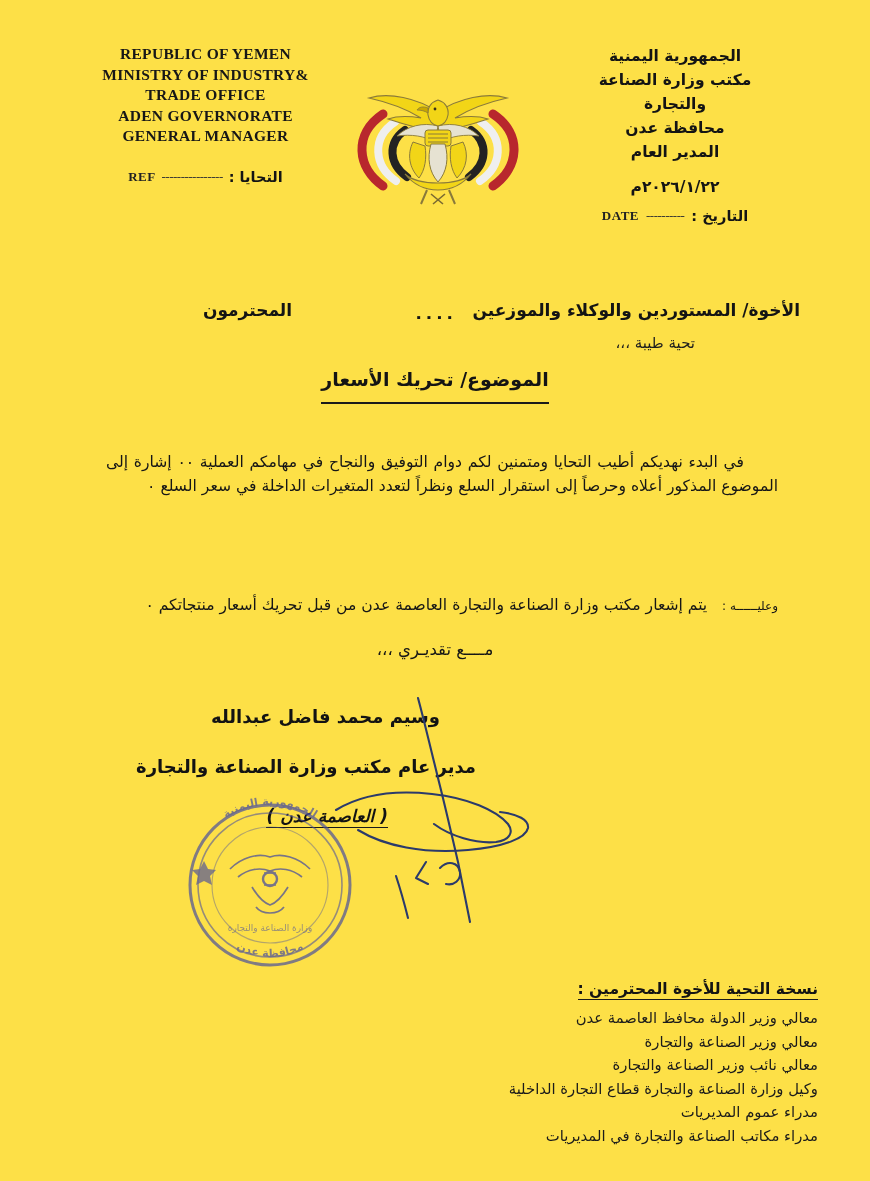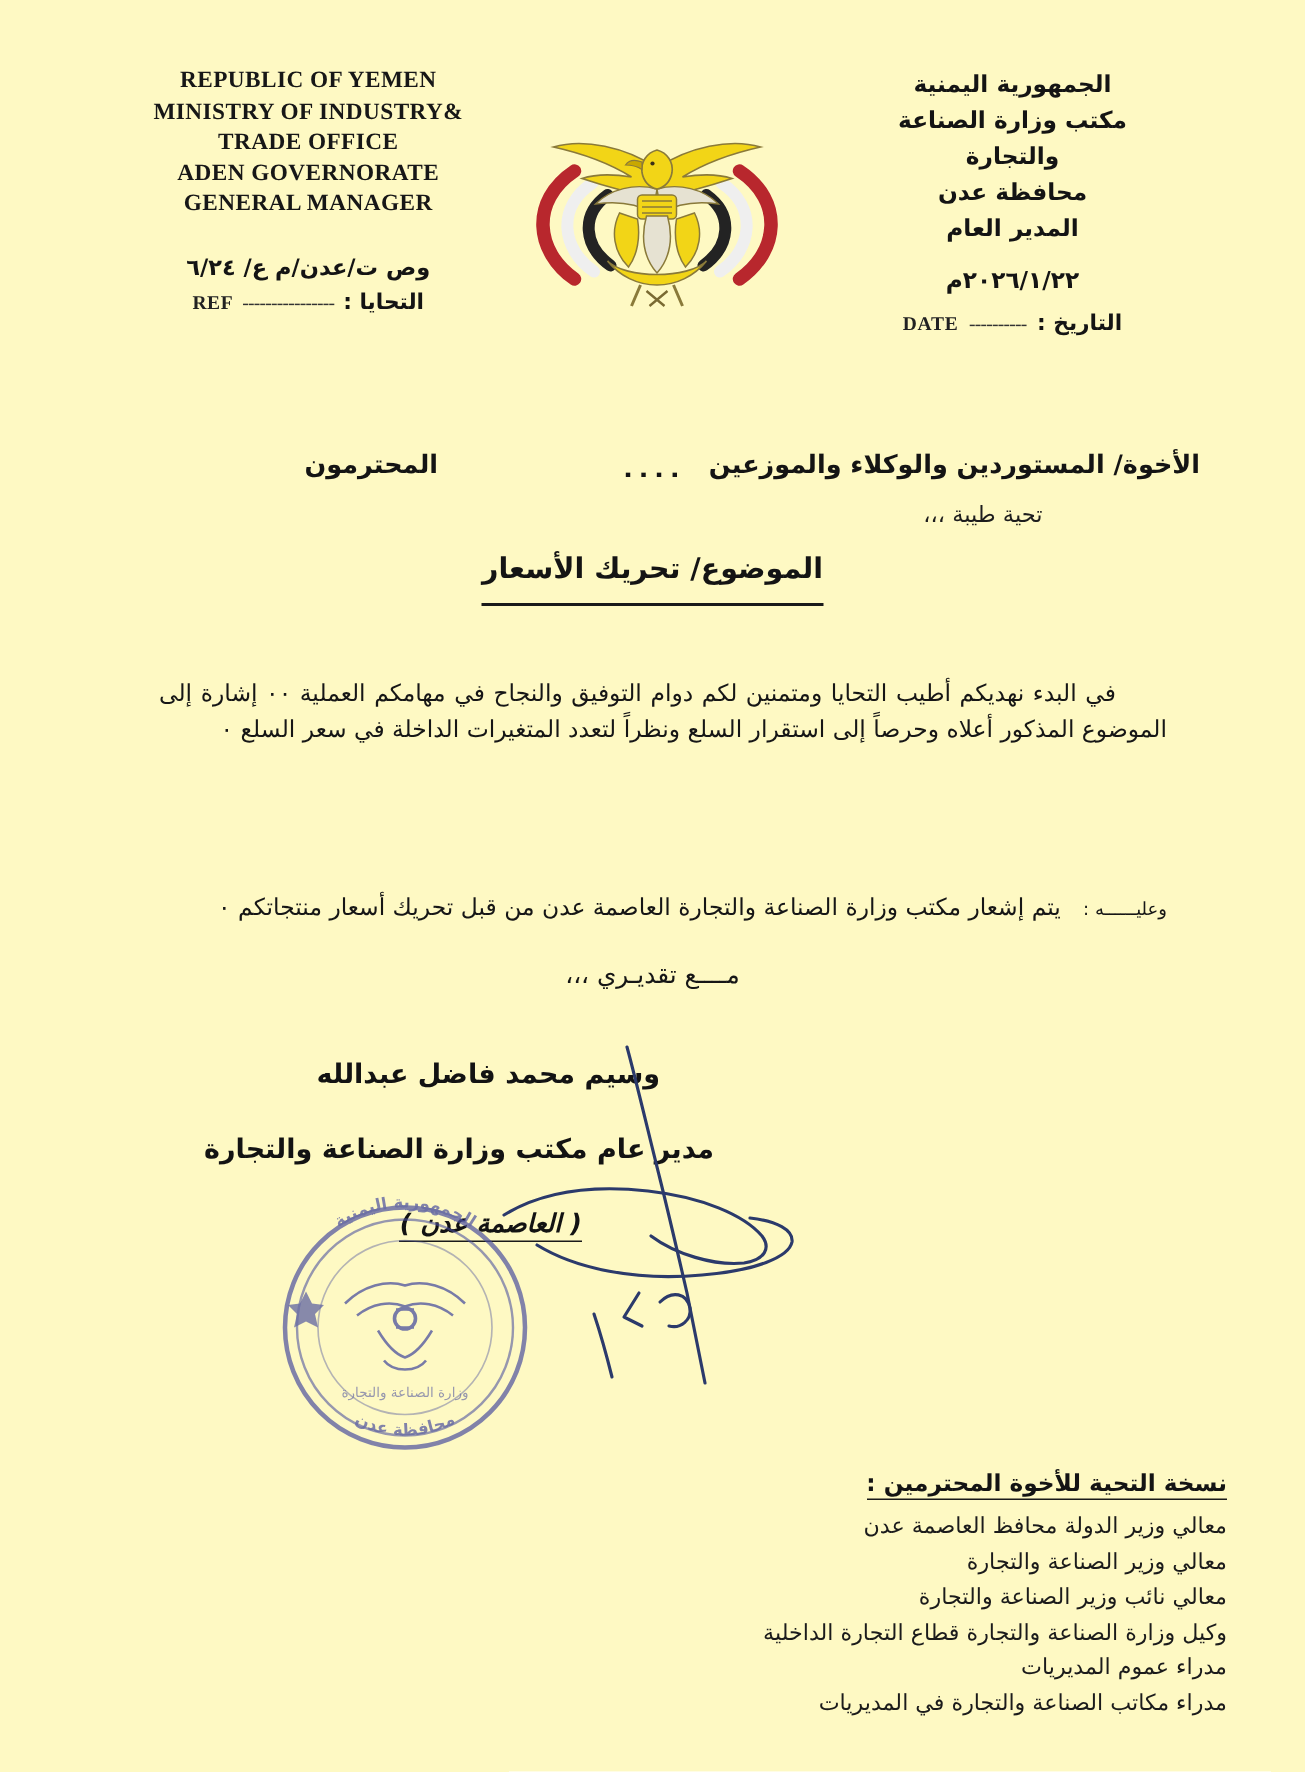--- a/index.html
+++ b/index.html
@@ -6,21 +6,21 @@
   html, body {
     margin: 0;
     padding: 0;
     background: #ffffff;
   }
   .page {
     position: relative;
     width: 870px;
     height: 1181px;
     margin: 0 auto;
-    background: #fef9c3;
+    background: #fde047;
     overflow: hidden;
     font-family: "Liberation Serif", "DejaVu Serif", serif;
     color: #1a1a1a;
   }
 
   
   .letterhead {
     position: absolute;
     top: 44px;
     left: 0;
@@ -363,21 +363,20 @@
   <div class="letterhead">
 
     <div class="lh-left">
       <div class="en-line">REPUBLIC OF  YEMEN</div>
       <div class="en-line">MINISTRY OF INDUSTRY&amp;</div>
       <div class="en-line">TRADE OFFICE</div>
       <div class="en-line">ADEN GOVERNORATE</div>
       <div class="en-line">GENERAL MANAGER</div>
 
       <div class="ref-block">
-        <div class="ref-number">وص ت/عدن/م ع/ ٦/٢٤</div>
         <div class="ref-row">
           <span class="ar-label">التحايا :</span>
           <span class="dashes">----------------</span>
           <span class="en-label">REF</span>
         </div>
       </div>
     </div>
 
     <div class="emblem">
       <svg viewBox="0 0 190 128" width="190" height="128" xmlns="http://www.w3.org/2000/svg">

